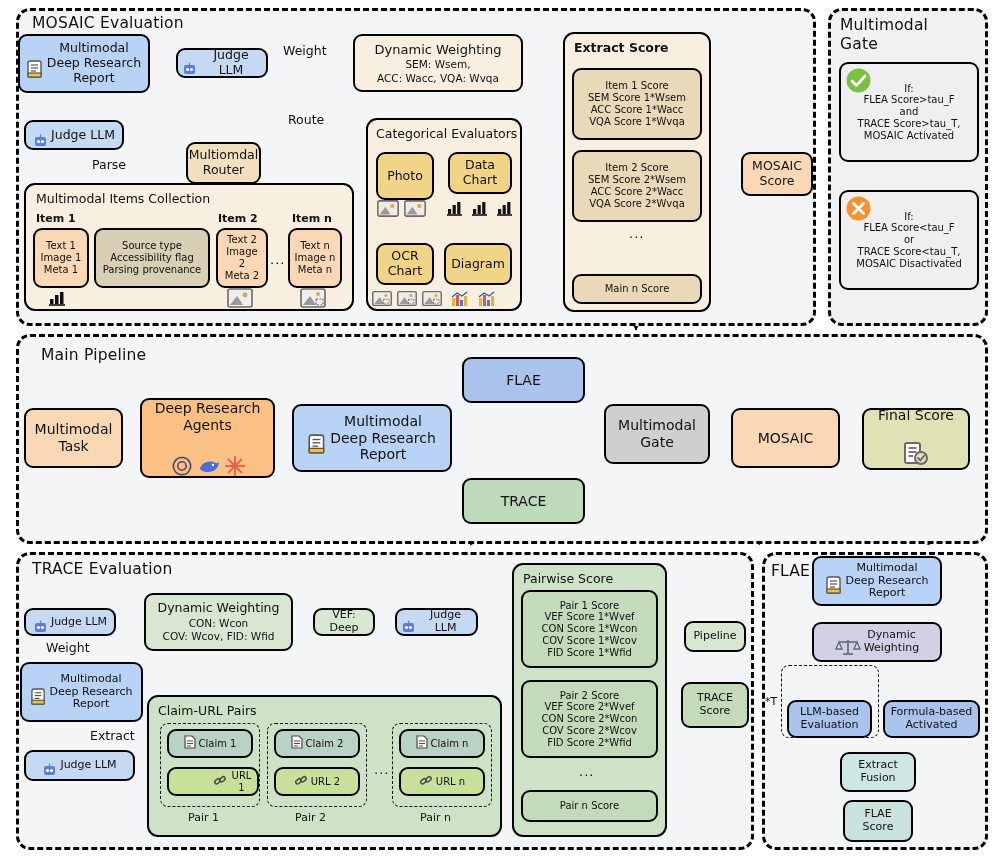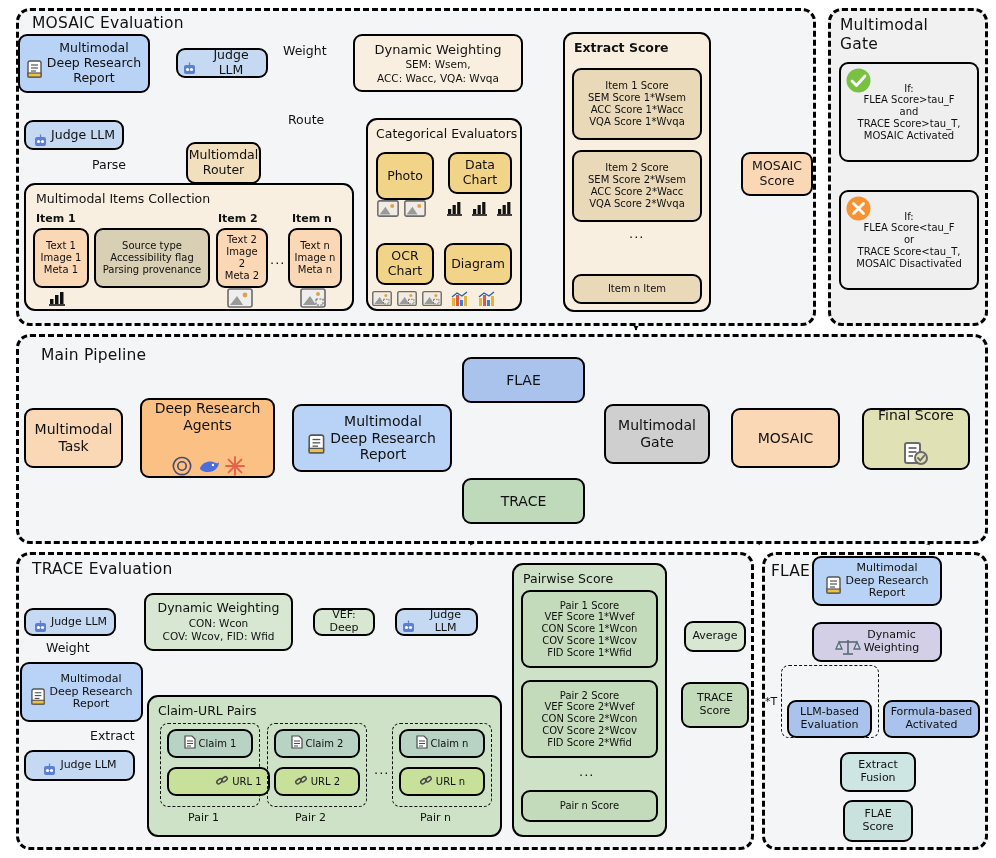--- a/index.html
+++ b/index.html
@@ -377,21 +377,21 @@
   </div>
   <div class="node c-tan2 tiny" style="left:572px; top:68px; width:130px; height:72px;">Item 1 Score
 SEM Score 1*Wsem
 ACC Score 1*Wacc
 VQA Score 1*Wvqa</div>
   <div class="node c-tan2 tiny" style="left:572px; top:150px; width:130px; height:72px;">Item 2 Score
 SEM Score 2*Wsem
 ACC Score 2*Wacc
 VQA Score 2*Wvqa</div>
   <div class="dots" style="left:629px; top:226px;">...</div>
-  <div class="node c-tan2 tiny" style="left:572px; top:274px; width:130px; height:30px;">Item n Item</div>
+  <div class="node c-tan2 tiny" style="left:572px; top:274px; width:130px; height:30px;">Main n Score</div>
 
   <div class="node c-peach" style="left:741px; top:152px; width:72px; height:44px;">MOSAIC
 Score</div>
 
   <div class="panel c-greylite" style="left:828px; top:8px; width:160px; height:318px; background:#f1f1f1;"></div>
   <div class="panel-title" style="left:840px; top:16px; white-space:pre-line; line-height:1.2;">Multimodal
 Gate</div>
 
   <div class="node c-greylite tiny" style="left:839px; top:62px; width:140px; height:100px; background:#efefef;">
     <span>If:
@@ -571,21 +571,21 @@
   <div class="dashgroup" style="left:160px; top:723px; width:100px; height:84px;"></div>
   <div class="node c-greenclm tiny" style="left:167px; top:729px; width:86px; height:29px;">
     <span class="ic"><svg width="12" height="14" viewBox="0 0 12 14">
           <path d="M1,1 h7 l3,3 v9 h-10 z" fill="#fff" stroke="#4a4a4a" stroke-width="1.2"></path>
           <line x1="3" y1="6" x2="9" y2="6" stroke="#4a4a4a" stroke-width="1"></line>
           <line x1="3" y1="8.5" x2="9" y2="8.5" stroke="#4a4a4a" stroke-width="1"></line>
           <line x1="3" y1="11" x2="7" y2="11" stroke="#4a4a4a" stroke-width="1"></line>
         </svg></span>
     <span>Claim 1</span>
   </div>
-  <div class="node c-greenurl tiny" style="left:167px; top:767px; width:103px; height:29px;padding-left:44px;">
+  <div class="node c-greenurl tiny" style="left:167px; top:767px; width:92px; height:29px;padding-left:44px;">
     <span class="ic"><svg width="14" height="13" viewBox="0 0 14 13">
           <g stroke="#4a4a4a" stroke-width="1.5" fill="none">
             <rect x="1.5" y="5.5" width="6" height="3.6" rx="1.8" transform="rotate(-40 4.5 7.3)"></rect>
             <rect x="6.5" y="3.5" width="6" height="3.6" rx="1.8" transform="rotate(-40 9.5 5.3)"></rect>
           </g>
         </svg></span>
     <span>URL 1</span>
   </div>
   <div class="lbl sm" style="left:188px; top:811px;">Pair 1</div>
 
@@ -642,21 +642,21 @@
 COV Score 1*Wcov
 FID Score 1*Wfid</div>
   <div class="node c-greensoft tiny" style="left:521px; top:680px; width:137px; height:78px;">Pair 2 Score
 VEF Score 2*Wvef
 CON Score 2*Wcon
 COV Score 2*Wcov
 FID Score 2*Wfid</div>
   <div class="dots" style="left:579px; top:764px;">...</div>
   <div class="node c-greensoft tiny" style="left:521px; top:790px; width:137px; height:32px;">Pair n Score</div>
 
-  <div class="node c-greenlite small" style="left:684px; top:621px; width:62px; height:31px;">Average</div>
+  <div class="node c-greenlite small" style="left:684px; top:621px; width:62px; height:31px;">Pipeline</div>
   <div class="node c-greensoft small" style="left:681px; top:682px; width:68px; height:46px;">TRACE
 Score</div>
 
   <div class="panel" style="left:762px; top:552px; width:226px; height:298px;"></div>
   <div class="panel-title" style="left:771px; top:562px;">FLAE</div>
 
   <div class="node c-blue small" style="left:812px; top:556px; width:130px; height:50px;">
     <span class="ic">
       <svg width="17" height="19" viewBox="0 0 17 19">
           <rect x="1" y="1" width="13" height="16" rx="2" fill="#fff" stroke="#555" stroke-width="1.4"></rect>

